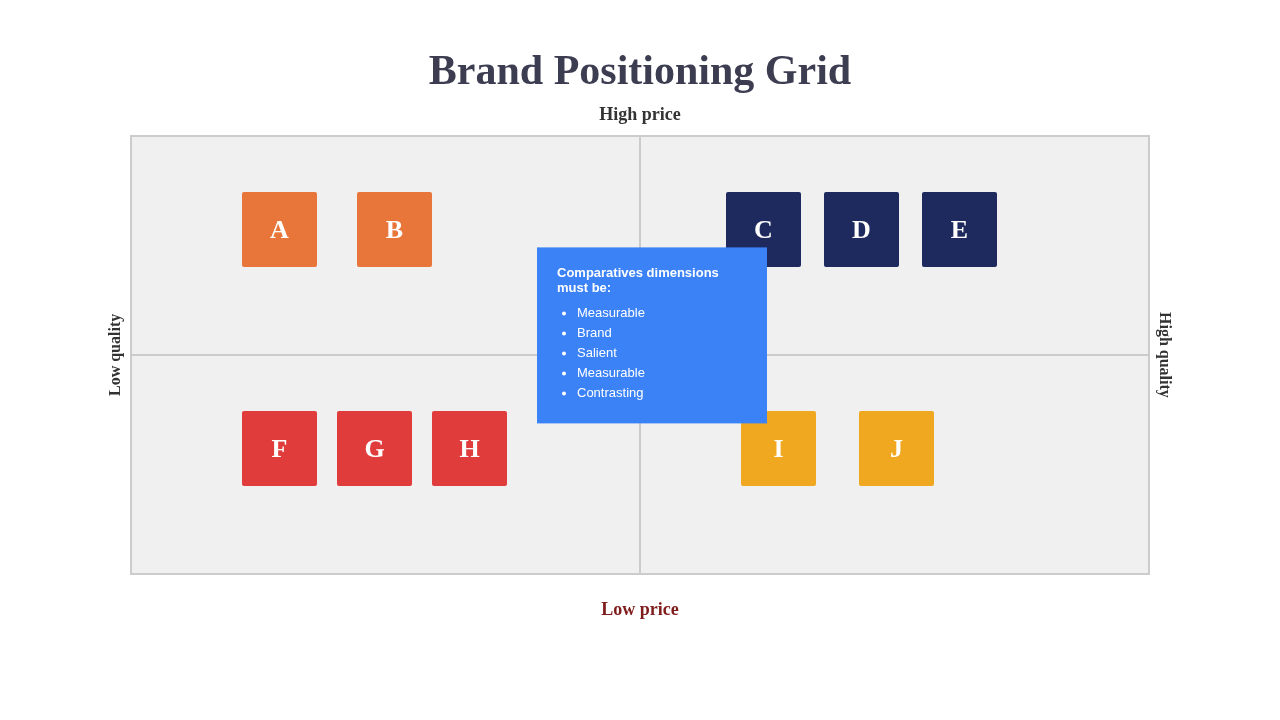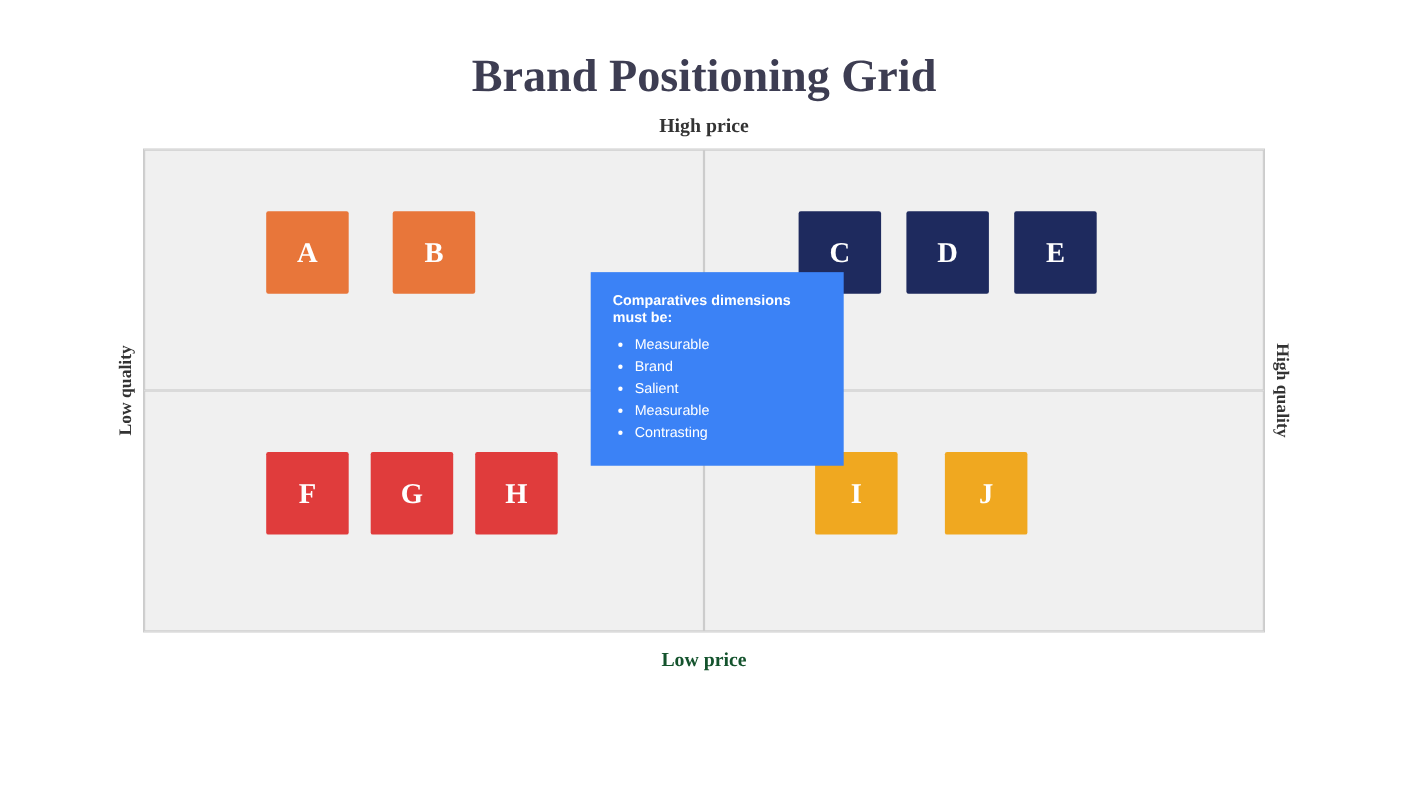--- a/index.html
+++ b/index.html
@@ -129,23 +129,23 @@
     }
 
     .info-box ul li {
       margin-bottom: 5px;
       font-size: 13px;
     }
 
     .low-price-label {
       font-size: 18px;
       font-weight: 700;
-      color: #14532d;
+      color: #7f1d1d;
       text-align: center;
-      margin-top: 14px;
+      margin-top: 24px;
     }
 
     
     .color-orange { background: #e8763a; }
     
     .color-navy { background: #1e2a5e; }
     
     .color-red { background: #e03c3c; }
     
     .color-amber { background: #f0a820; }

